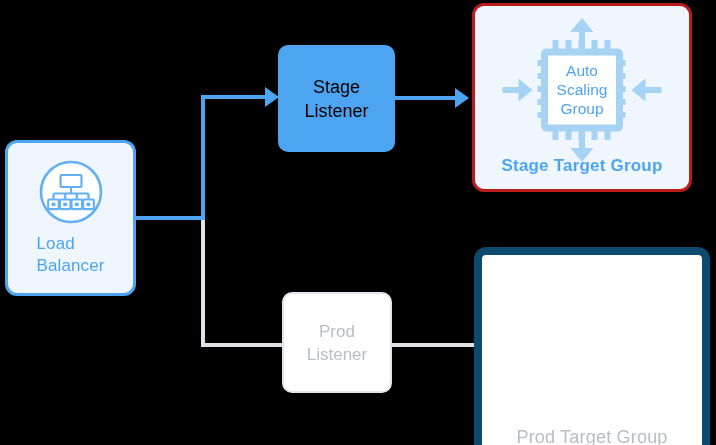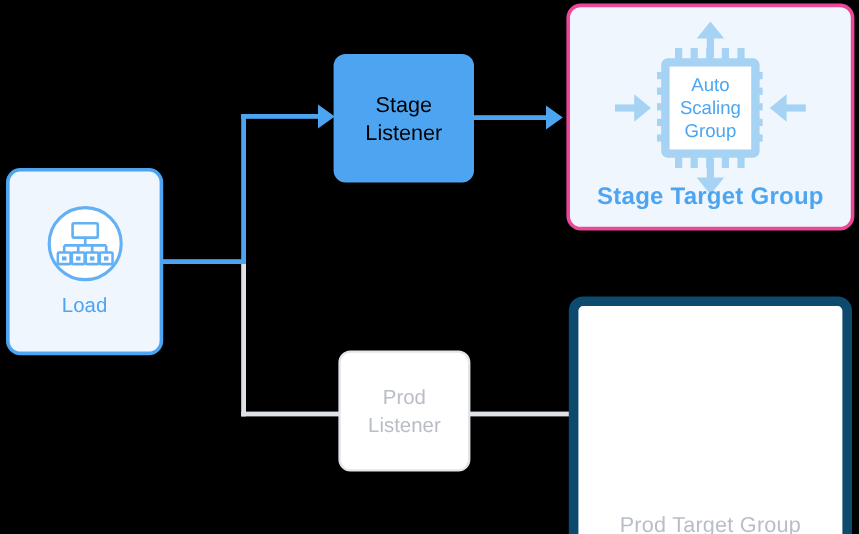--- a/index.html
+++ b/index.html
@@ -89,35 +89,35 @@
     color: #b9bdc8;
     font-size: 17px;
     line-height: 23px;
     text-align: center;
   }
 
   
   #stage-target-group {
     left: 472px;
     top: 3px;
-    width: 240px;
+    width: 220px;
     height: 189px;
     background: #eff6fd;
-    border: 3px solid #ec4899;
+    border: 3px solid #b91c1c;
     border-radius: 12px;
     z-index: 5;
   }
   #stage-target-group .tg-label {
     position: absolute;
     left: 0;
     right: 0;
     bottom: 13px;
     text-align: center;
     color: #4da5f2;
-    font-size: 20px;
+    font-size: 17px;
     font-weight: bold;
     letter-spacing: .2px;
   }
   #stage-target-group .asg-wrap {
     position: absolute;
     left: 50%;
     top: 8px;
     transform: translateX(-50%);
     width: 175px;
     height: 152px;
@@ -212,20 +212,21 @@
         <rect x="21.9" y="40.5" width="10.6" height="9.6" rx="1" fill="none" stroke="#63b0f4" stroke-width="2.1"></rect>
         <rect x="25.3" y="43.7" width="3.8" height="3.4" fill="#63b0f4"></rect>
         <rect x="33.5" y="40.5" width="10.6" height="9.6" rx="1" fill="none" stroke="#63b0f4" stroke-width="2.1"></rect>
         <rect x="36.9" y="43.7" width="3.8" height="3.4" fill="#63b0f4"></rect>
         <rect x="45.2" y="40.5" width="10.6" height="9.6" rx="1" fill="none" stroke="#63b0f4" stroke-width="2.1"></rect>
         <rect x="48.6" y="43.7" width="3.8" height="3.4" fill="#63b0f4"></rect>
       </svg>
     </span>
     <div class="lb-label">
       <span>Load</span><br>
+      <span>Balancer</span>
     </div>
   </div>
 
   <div class="node" id="stage-listener">
     <div class="box-label">
       <span>Stage</span><br>
       <span>Listener</span>
     </div>
   </div>
 

